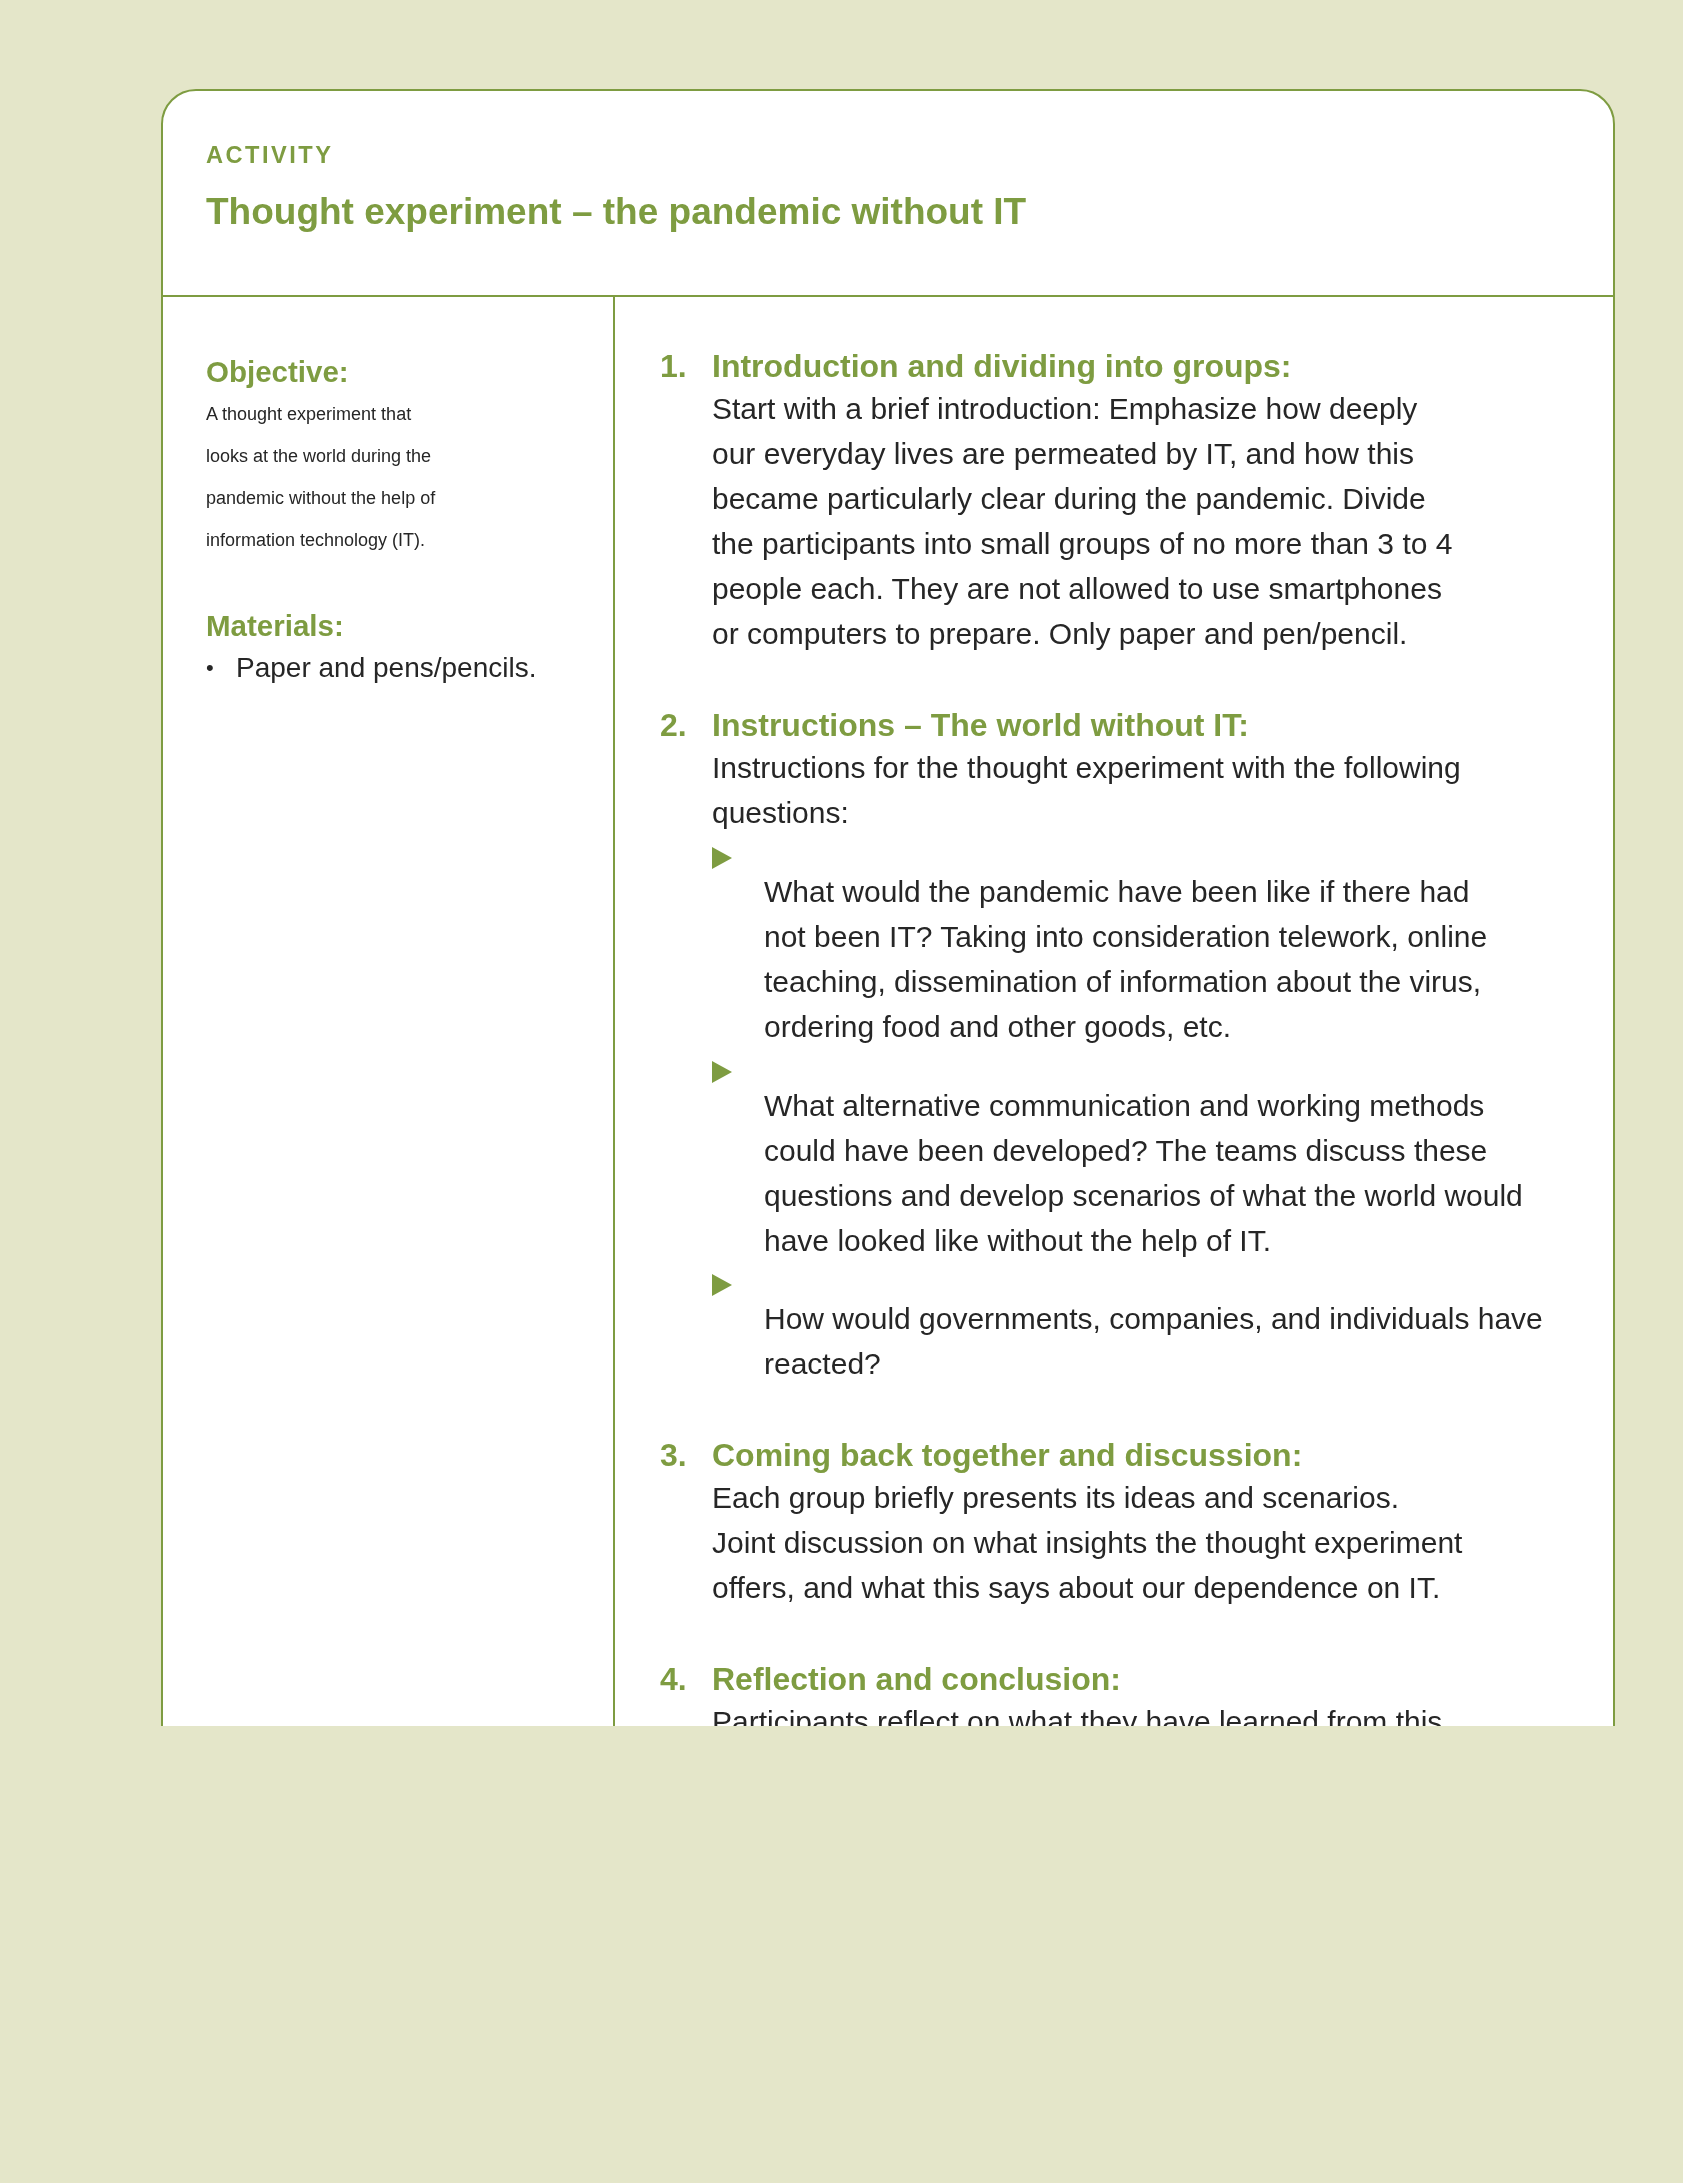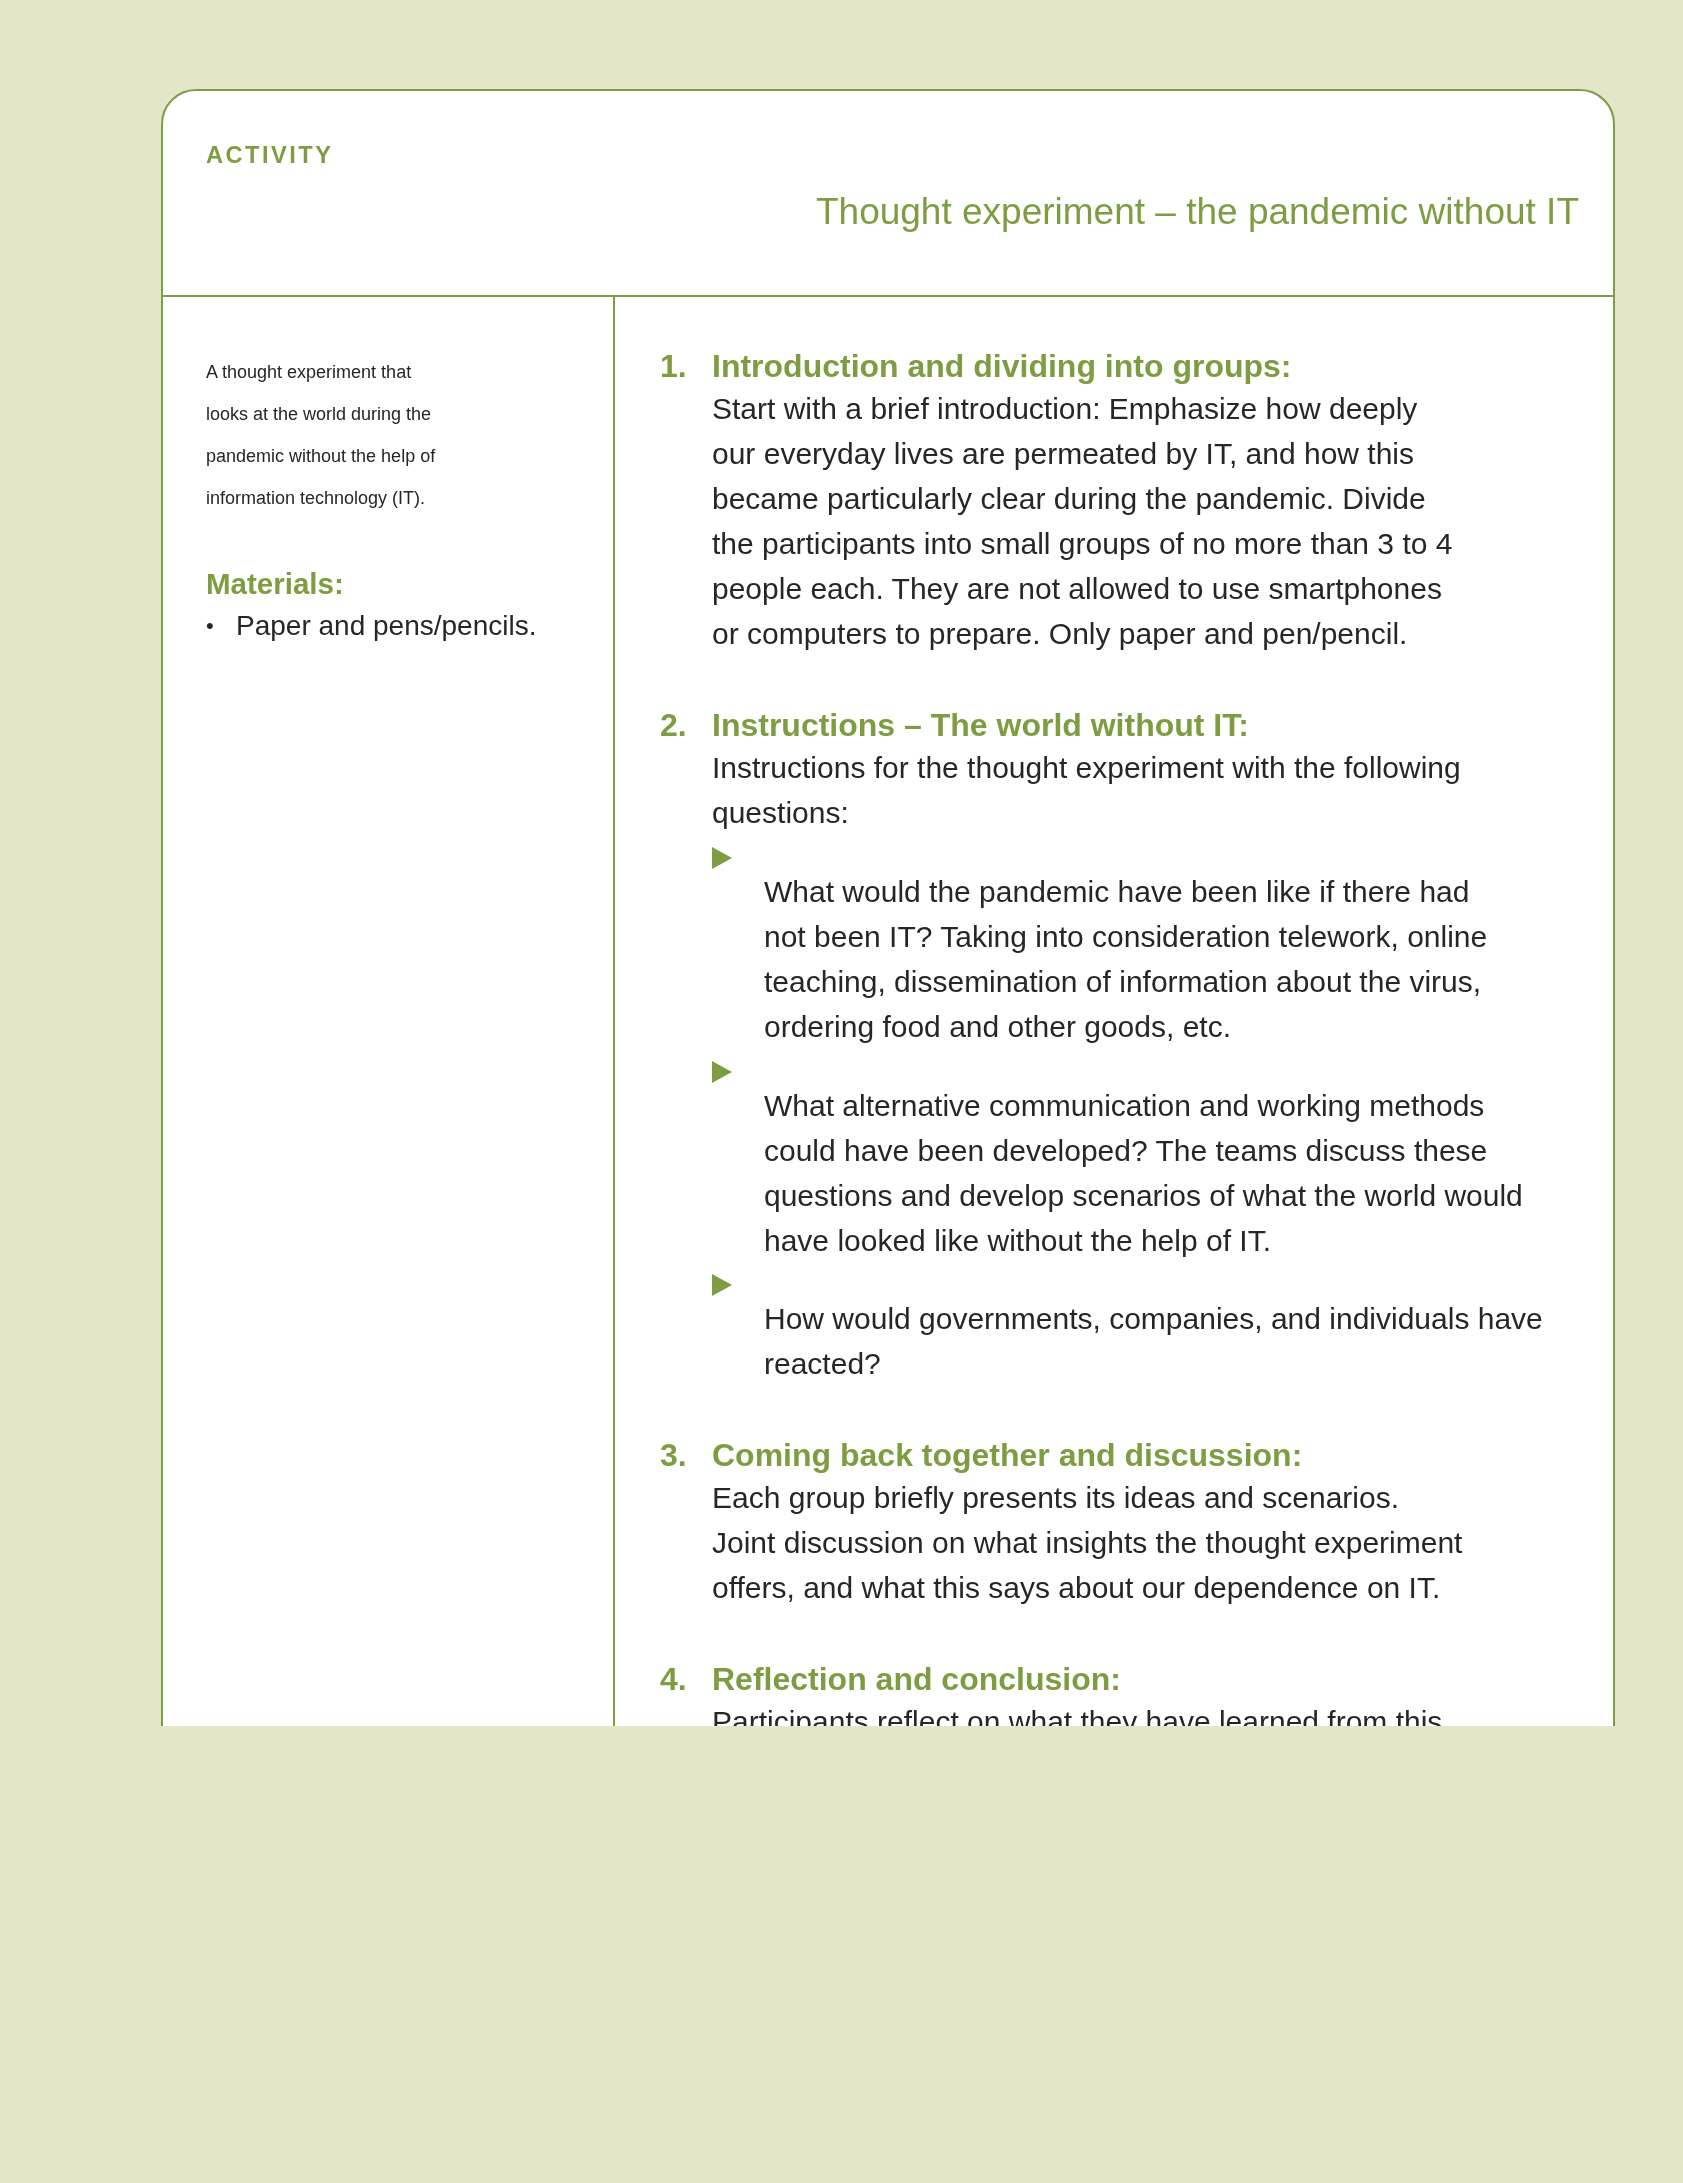--- a/index.html
+++ b/index.html
@@ -33,23 +33,22 @@
   }
   .eyebrow {
     font-size:23.6px;
     font-weight:bold;
     letter-spacing:2.5px;
     color:#7e9c41;
   }
   .card-title {
     margin-top:22px;
     font-size:37px;
-    font-weight:normal;
-    color:#7e9c41;
-    text-align:right;
+    font-weight:bold;
+    color:#7e9c41;
   }
   .card-columns {
     flex:1 1 auto;
     display:flex;
     min-height:0;
   }
   .col-left {
     flex:0 0 452px;
     border-right:2.5px solid #7e9c41;
     padding:54px 13.5px 34px 43px;
@@ -140,20 +139,21 @@
   <div class="card">
 
     <div class="card-header">
       <div class="eyebrow">ACTIVITY</div>
       <div class="card-title">Thought experiment – the pandemic without IT</div>
     </div>
 
     <div class="card-columns">
 
       <div class="col-left">
+        <div class="side-heading">Objective:</div>
         <div class="side-body">A thought experiment that
 looks at the world during the
 pandemic without the help of
 information technology (IT).</div>
         <div class="side-materials">
           <div class="side-heading">Materials:</div>
           <div class="side-bullet-row">
             <span class="side-bullet-glyph">•</span>
             <span>Paper and pens/pencils.</span>
           </div>

